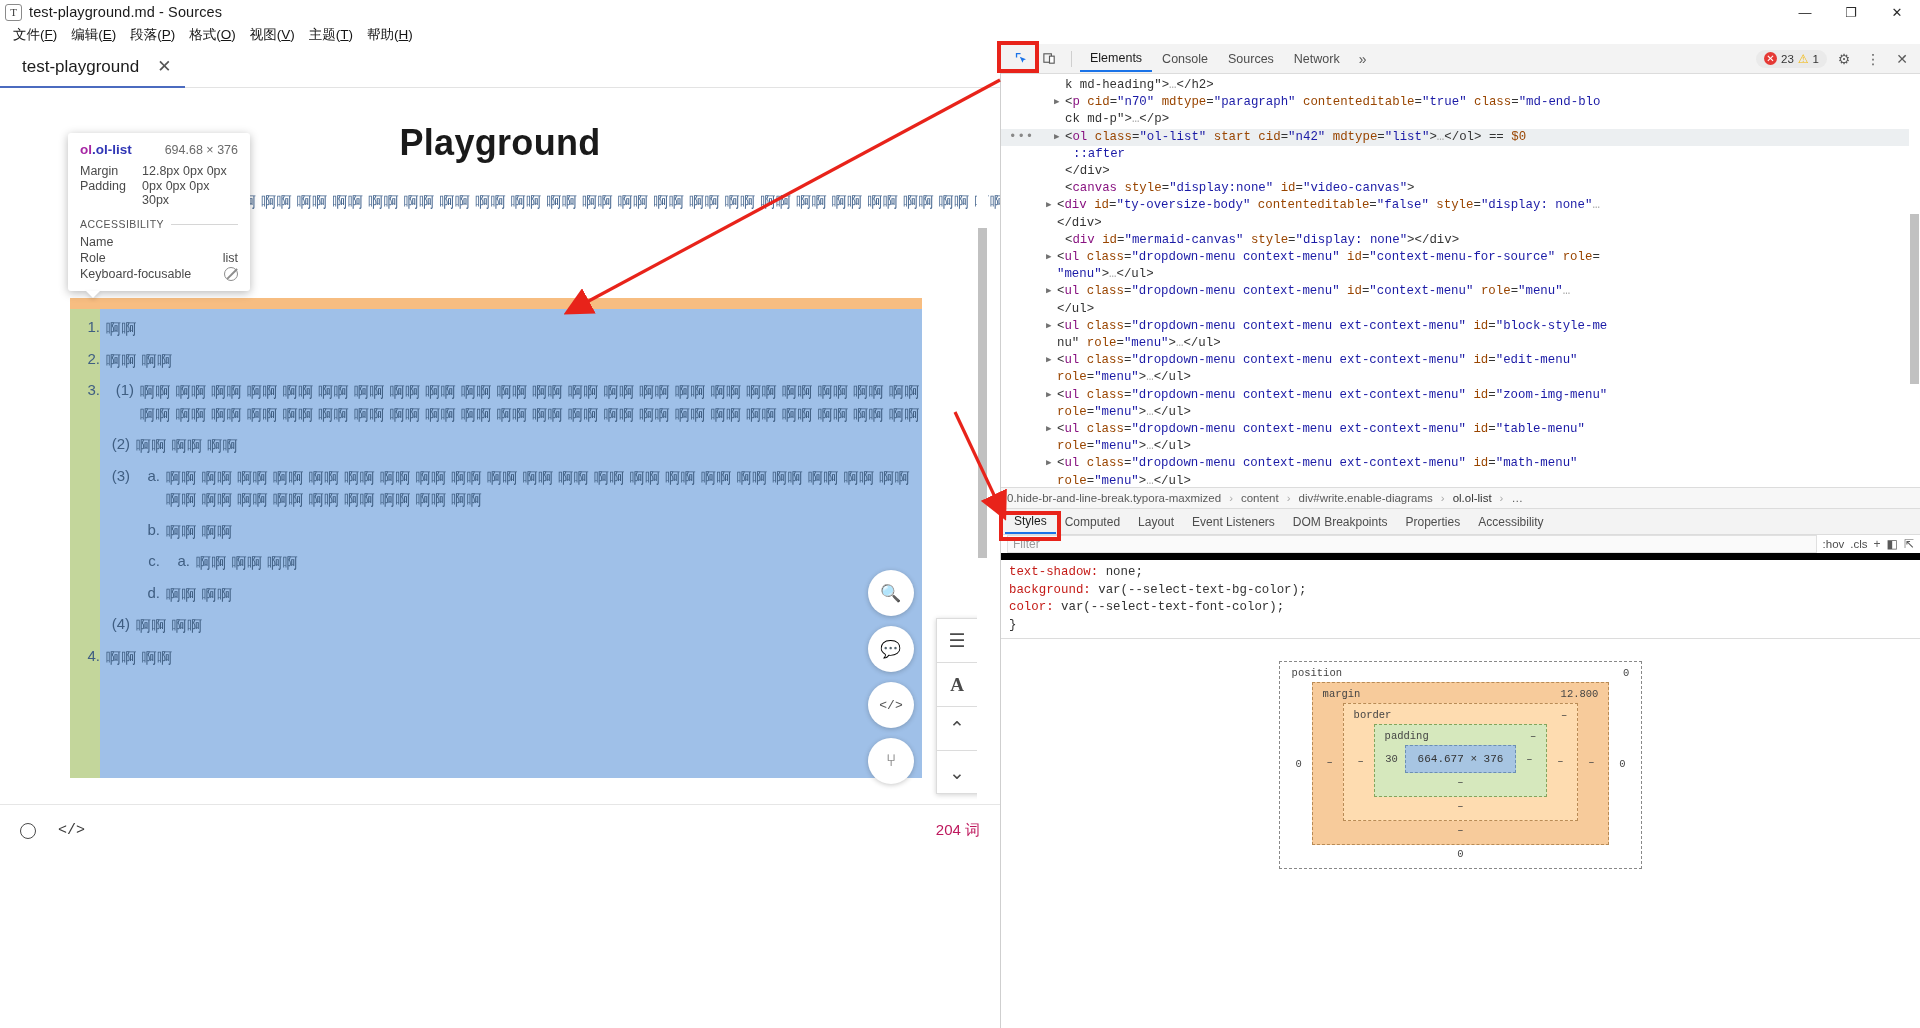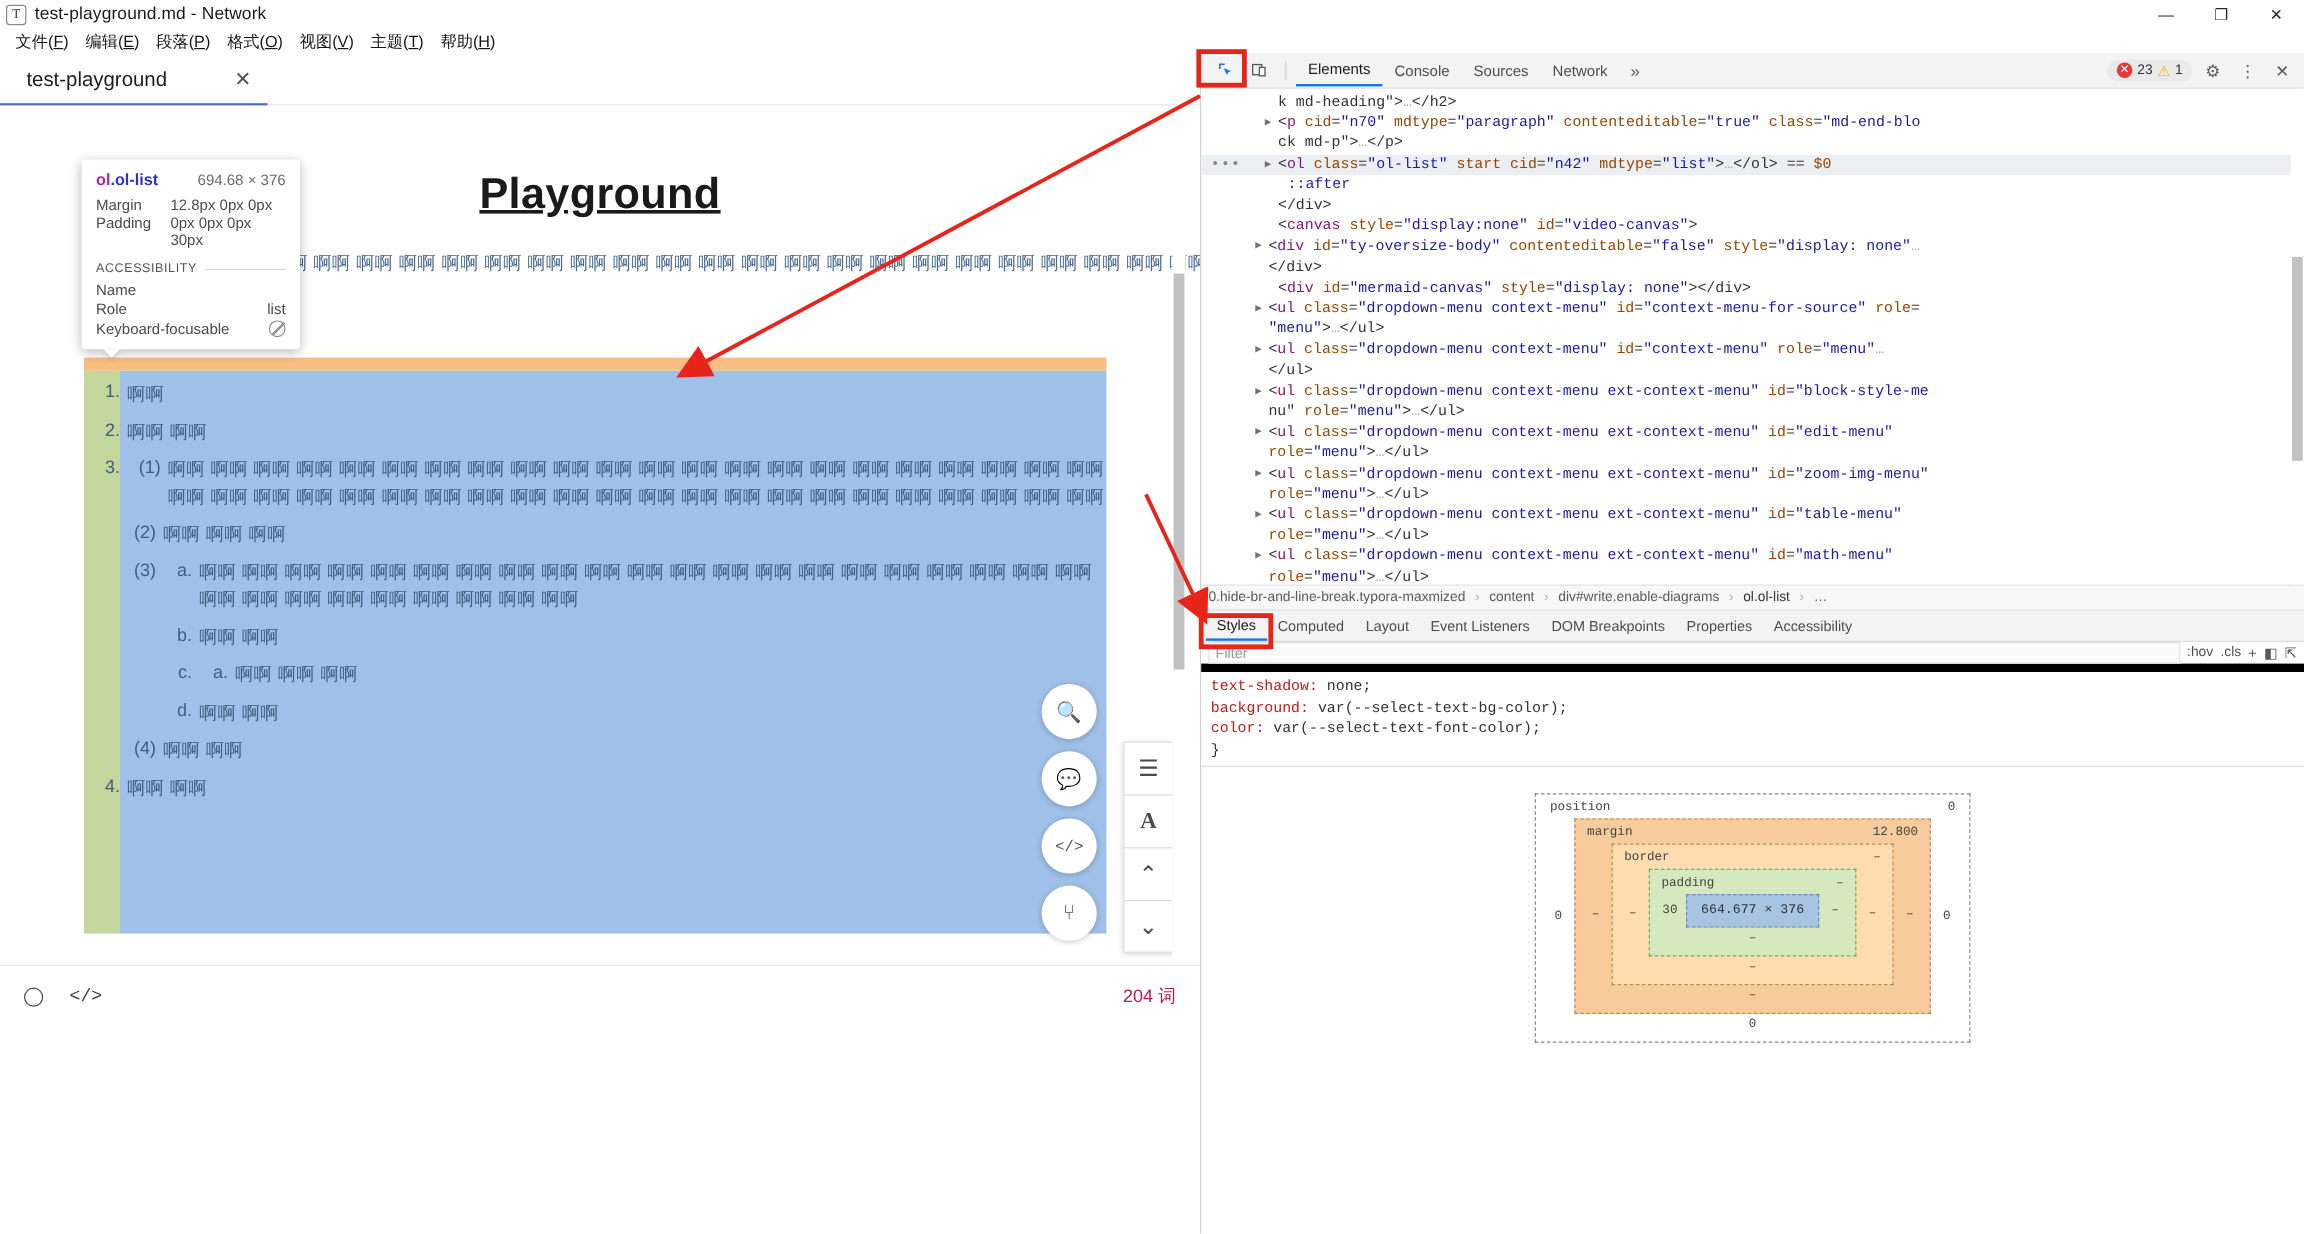--- a/index.html
+++ b/index.html
@@ -42,33 +42,32 @@
   
   .tabbar {
     position: absolute; top: 46px; left: 0; width: 1000px; height: 42px;
     background: #ffffff; border-bottom: 1px solid #e3e3e3;
     display: flex; align-items: flex-end;
   }
   .doc-tab {
     display: flex; align-items: center; height: 41px;
     padding: 0 14px 0 22px; border-bottom: 2px solid #4b6bbf;
     margin-bottom: -1px;
-    gap: 38px;
   }
   .doc-tab-label { font-size: 17px; color: #1c1c1c; }
   .doc-tab-close { margin-left: 18px; font-size: 17px; color: #555; }
 
   
   .editor {
     position: absolute; top: 88px; left: 0; width: 1000px; height: 716px;
     background: #ffffff; overflow: hidden;
   }
   .doc-title {
     text-align: center; font-size: 36px; font-weight: bold; color: #1a1a1a;
-    margin-top: 52px; letter-spacing: 0.3px; text-decoration: underline;
+    margin-top: 34px; letter-spacing: 0.3px;
   }
   .doc-h2 {
     text-align: center; font-size: 27px; font-weight: bold; color: #1a1a1a;
     margin-top: 45px;
   }
   .doc-h2 .num { margin-right: 34px; }
 
   .para-row {
     margin-top: 26px; padding: 0 72px; font-size: 15px; color: #4a6a92;
     line-height: 1.55; word-break: break-all; white-space: nowrap; overflow: hidden;
@@ -288,21 +287,21 @@
   .vscroll-thumb { position: absolute; width: 9px; background: #c1c1c1; border-radius: 0; left: 1px; }
   .edge-scroll {
     position: absolute; left: 977px; top: 88px; width: 11px; height: 716px; background: #fff;
   }
 </style>
 </head>
 <body>
 
 <div class="titlebar">
   <div class="tb-icon">T</div>
-  <div class="tb-title">test-playground.md - Network</div>
+  <div class="tb-title">test-playground.md - Sources</div>
   <div class="tb-controls">
     <div class="tb-btn">—</div>
     <div class="tb-btn">❐</div>
     <div class="tb-btn close">✕</div>
   </div>
 </div>
 
 <div class="menubar">
   <div class="menu-item"><span>文件</span>(<u>F</u>)</div>
   <div class="menu-item"><span>编辑</span>(<u>E</u>)</div>

